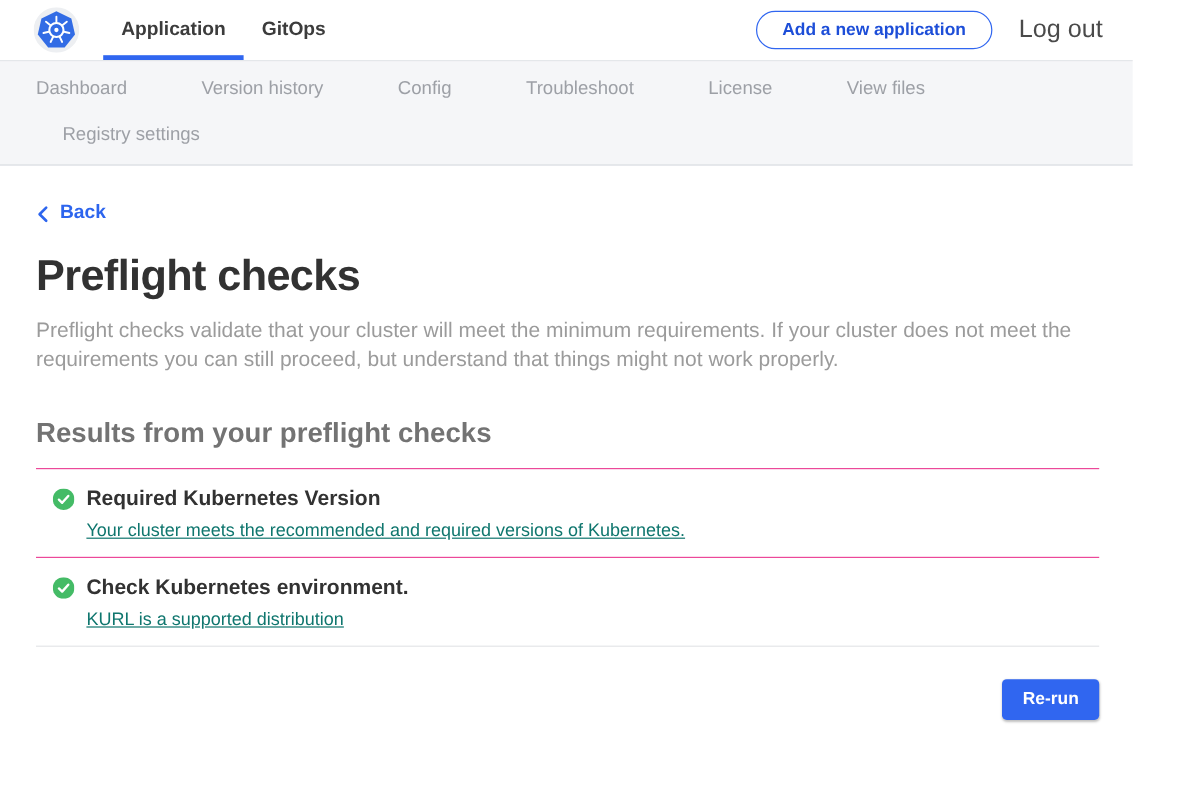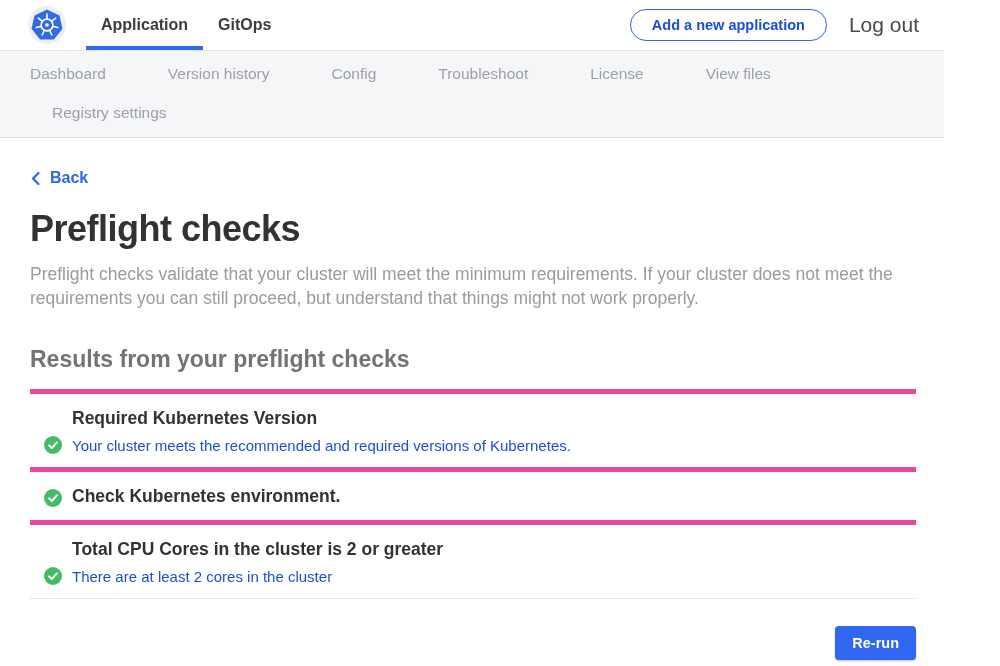--- a/index.html
+++ b/index.html
@@ -108,30 +108,30 @@
   }
   .results-heading {
     margin-top: 36px;
     font-size: 23px;
     font-weight: 700;
     color: #737373;
   }
   .checks { list-style: none; margin-top: 16px; }
   .check-item {
     display: flex;
-    align-items: flex-end;
+    align-items: flex-start;
     padding: 14px 0 13px 14px;
-    border-top: 5px solid #ec4899;
+    border-top: 1px solid #ec4899;
   }
   .check-item:last-child { border-bottom: 1px solid #e4e5e8; }
   .check-icon { flex: 0 0 auto; margin-top: 2px; margin-right: 10px; }
   .check-icon svg { display: block; }
   .check-body { flex: 1; }
   .check-title { font-size: 17.5px; font-weight: 700; color: #323232; }
-  .check-msg { margin-top: 8px; font-size: 15px; color: #1d4ed8; }
+  .check-msg { margin-top: 8px; font-size: 15px; color: #0f766e; text-decoration: underline; }
 
   .footer-actions {
     display: flex;
     justify-content: flex-end;
     margin-top: 27px;
     padding-right: 0;
   }
   .rerun-btn {
     background: #3066f0;
     color: #ffffff;
@@ -230,35 +230,24 @@
 
       <li class="check-item">
         <span class="check-icon">
           <svg width="18" height="18" viewBox="0 0 18 18">
             <circle cx="9" cy="9" r="9" fill="#44bb66"></circle>
             <polyline points="5.1,9.4 7.8,12 12.9,6.3" fill="none" stroke="#ffffff" stroke-width="2" stroke-linecap="round" stroke-linejoin="round"></polyline>
           </svg>
         </span>
         <div class="check-body">
           <div class="check-title">Check Kubernetes environment.</div>
+          <div class="check-msg">KURL is a supported distribution</div>
         </div>
       </li>
 
-      <li class="check-item">
-        <span class="check-icon">
-          <svg width="18" height="18" viewBox="0 0 18 18">
-            <circle cx="9" cy="9" r="9" fill="#44bb66"></circle>
-            <polyline points="5.1,9.4 7.8,12 12.9,6.3" fill="none" stroke="#ffffff" stroke-width="2" stroke-linecap="round" stroke-linejoin="round"></polyline>
-          </svg>
-        </span>
-        <div class="check-body">
-          <div class="check-title">Total CPU Cores in the cluster is 2 or greater</div>
-          <div class="check-msg">There are at least 2 cores in the cluster</div>
-        </div>
-      </li>
 
     </ul>
 
     <div class="footer-actions">
       <button class="rerun-btn">Re-run</button>
     </div>
 
   </div>
 </div>
 

